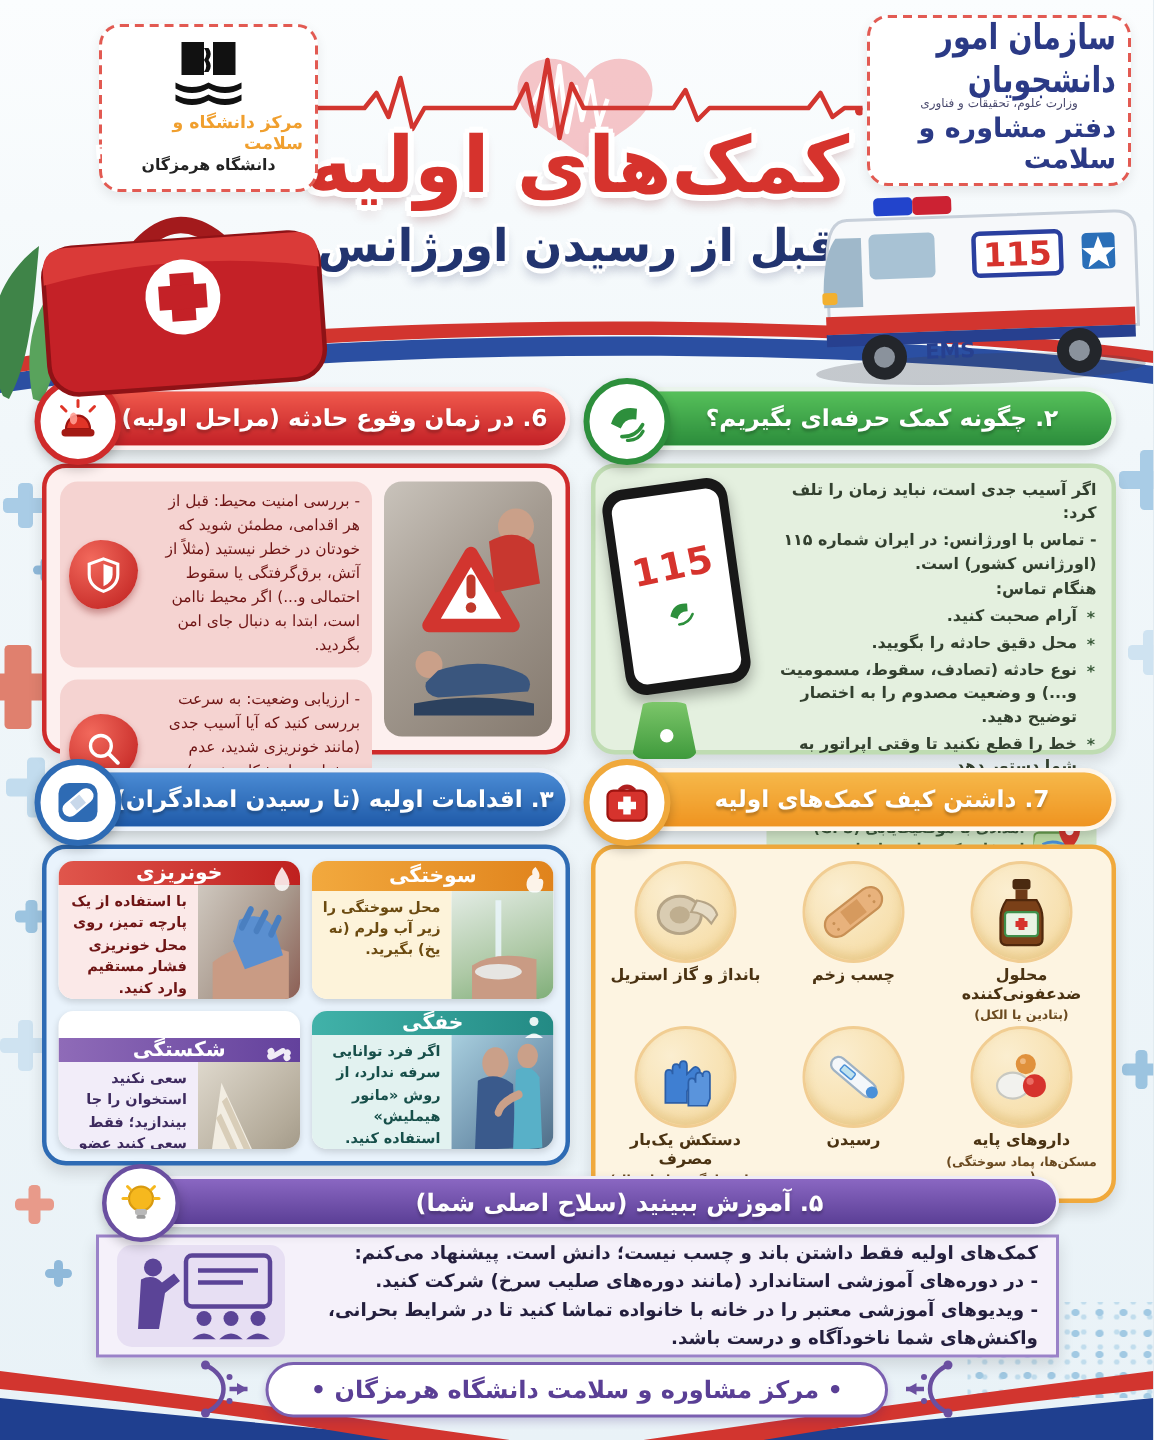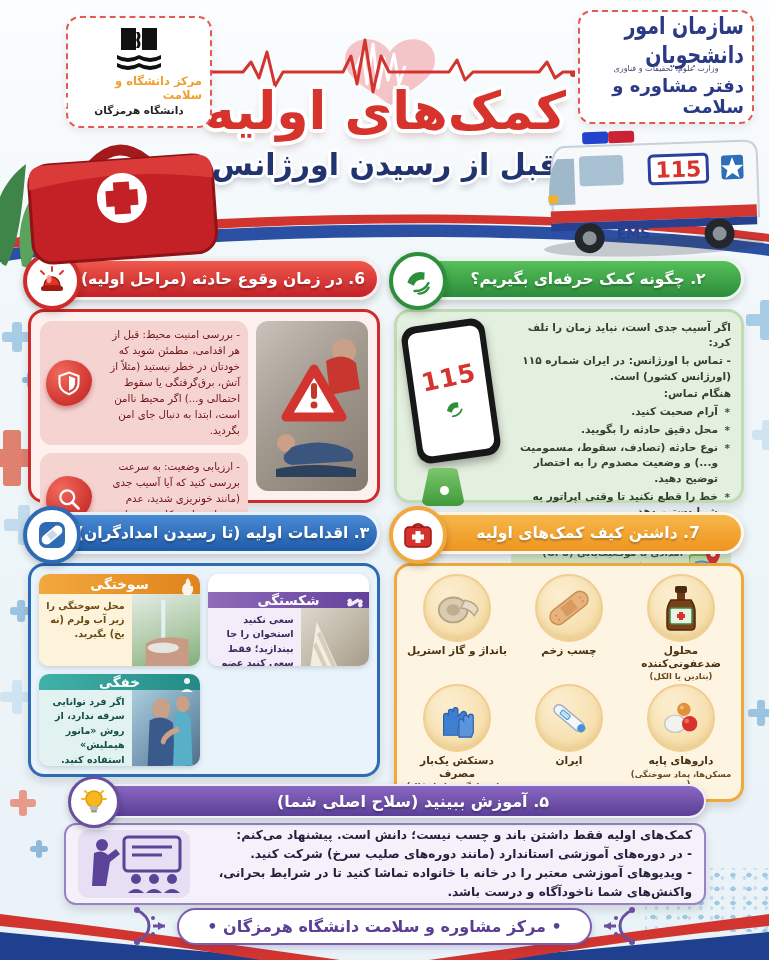--- a/index.html
+++ b/index.html
@@ -123,21 +123,21 @@
   .s4-circle { width:68px; height:68px; border-radius:50%; background:radial-gradient(circle at 35% 28%,#fbeed0,#f5d99e);
                border:2px solid #f1cd92; display:flex; align-items:center; justify-content:center; box-shadow:inset 0 -4px 6px rgba(200,150,60,.25); }
   .s4-label { font-size:10.6px; font-weight:bold; color:#4a3212; text-align:center; line-height:1.2; }
   .s4-sub { font-size:8.4px; font-weight:600; color:#6b4a20; text-align:center; line-height:1.25; }
 
   
   .sec5 { left:64px; top:784px; width:642px; height:122px; }
   .sec5 .sec-head { margin-left:26px; height:34px; background:linear-gradient(180deg,#8a67c2,#5b3f96); border-width:2.5px; padding:0 14px 0 44px; }
   .sec5 .sec-head .t { font-size:16px; }
   .sec5 .sec-badge { width:52px; height:52px; border:3.5px solid #6a4fa0; top:-10px; left:-24px; }
-  .sec5 .sec-body { margin-top:5px; height:82px; background:#f5f1fa; border:2px solid #9a82c8; border-radius:12px;
+  .sec5 .sec-body { margin-top:5px; height:82px; background:#f5f1fa; border:2px solid #9a82c8; border-radius:0;
                     padding:6px 12px; display:flex; direction:ltr; gap:0; align-items:center; }
   .s5-illus { flex:0 0 112px; height:68px; background:#e7dff3; border-radius:10px; display:flex; align-items:center; justify-content:center; }
   .s5-text { flex:1; direction:rtl; font-size:12.2px; font-weight:600; color:#241f3d; line-height:1.55; text-align:right; }
 
   
   .footer { position:absolute; left:0; top:906px; width:769px; display:flex; align-items:center; justify-content:center; gap:10px; z-index:5; }
   .footer-pill { background:#fff; border:2px solid #7a5fb0; border-radius:24px; padding:7px 28px;
                  color:#5a3f95; font-weight:bold; font-size:16px; box-shadow:0 3px 6px rgba(60,30,120,.2); }
   .orn { width:44px; height:40px; }
   .orn.flip { transform:scaleX(-1); }
@@ -344,20 +344,38 @@
           <rect x="4" y="4" width="26" height="26" rx="7" fill="#2e6bb4"></rect>
           <g transform="rotate(-40 17 17)">
             <rect x="5" y="12" width="24" height="10" rx="5" fill="#fff"></rect>
             <rect x="13" y="13.5" width="8" height="7" fill="#c8d8ea"></rect>
           </g>
         </svg>
       </div>
       <div class="t">۳. اقدامات اولیه (تا رسیدن امدادگران)</div>
     </div>
     <div class="sec-body">
+      <div class="s3-card c-bleed">
+        <div class="s3-head">
+            <span>خونریزی</span>
+          <svg class="ic" width="14" height="18" viewBox="0 0 14 18">
+              <path d="M7 1 Q12 8 12 12 a5 5 0 0 1 -10 0 Q2 8 7 1 Z" fill="#fff" opacity=".85"></path>
+            </svg>
+        </div>
+        <div class="s3-body">
+          <div class="s3-txt">با استفاده از یک پارچه تمیز، روی محل خونریزی فشار مستقیم وارد کنید.</div>
+          <div class="s3-photo">
+            <svg width="100%" height="100%" viewBox="0 0 70 70" preserveAspectRatio="none">
+                <path d="M10 44 q20 -14 52 -6 l0 32 -52 0 Z" fill="#c99b84"></path>
+                <path d="M28 20 q14 -6 24 4 l6 16 -26 8 -8 -16 Z" fill="#5a8fd0"></path>
+                <path d="M30 24 l6 -10 m4 12 l6 -10 m4 12 l5 -9" stroke="#4a7fc0" stroke-width="4" stroke-linecap="round" fill="none"></path>
+              </svg>
+          </div>
+        </div>
+      </div>
       <div class="s3-card c-burn">
         <div class="s3-head">
             <span>سوختگی</span>
           <svg class="ic" width="15" height="18" viewBox="0 0 15 18">
               <path d="M8 1 Q12 6 10 9 Q14 8 13 13 a5.5 5.5 0 0 1 -11 0 Q2 8 6 6 Q5 3 8 1 Z" fill="#fff" opacity=".9"></path>
             </svg>
         </div>
         <div class="s3-body">
           <div class="s3-txt">محل سوختگی را زیر آب ولرم (نه یخ) بگیرید.</div>
           <div class="s3-photo">
@@ -486,21 +504,21 @@
       <div class="s4-item">
         <div class="s4-circle">
           <svg width="48" height="44" viewBox="0 0 48 44">
               <g transform="rotate(40 24 22)">
                 <rect x="6" y="17" width="36" height="10" rx="5" fill="#f4f7fa" stroke="#9fb2c4" stroke-width="1.5"></rect>
                 <circle cx="40" cy="22" r="4" fill="#4a90d8"></circle>
                 <rect x="14" y="19.5" width="10" height="5" rx="1" fill="#bfe2ee" stroke="#4a90d8" stroke-width="1"></rect>
               </g>
             </svg>
         </div>
-        <div class="s4-label">ایران</div>
+        <div class="s4-label">رسیدن</div>
         <div class="s4-sub"></div>
       </div>
       <div class="s4-item">
         <div class="s4-circle">
           <svg width="46" height="44" viewBox="0 0 48 44">
               <ellipse cx="18" cy="28" rx="11" ry="9" fill="#f2f2ee" stroke="#c8c8c0" stroke-width="1.5"></ellipse>
               <circle cx="33" cy="28" r="8" fill="#d6332d"></circle>
               <circle cx="30" cy="25" r="2.5" fill="#ef7a70" opacity=".8"></circle>
               <circle cx="27" cy="13" r="7" fill="#e0913c"></circle>
               <circle cx="25" cy="11" r="2" fill="#f2bd84" opacity=".9"></circle>

